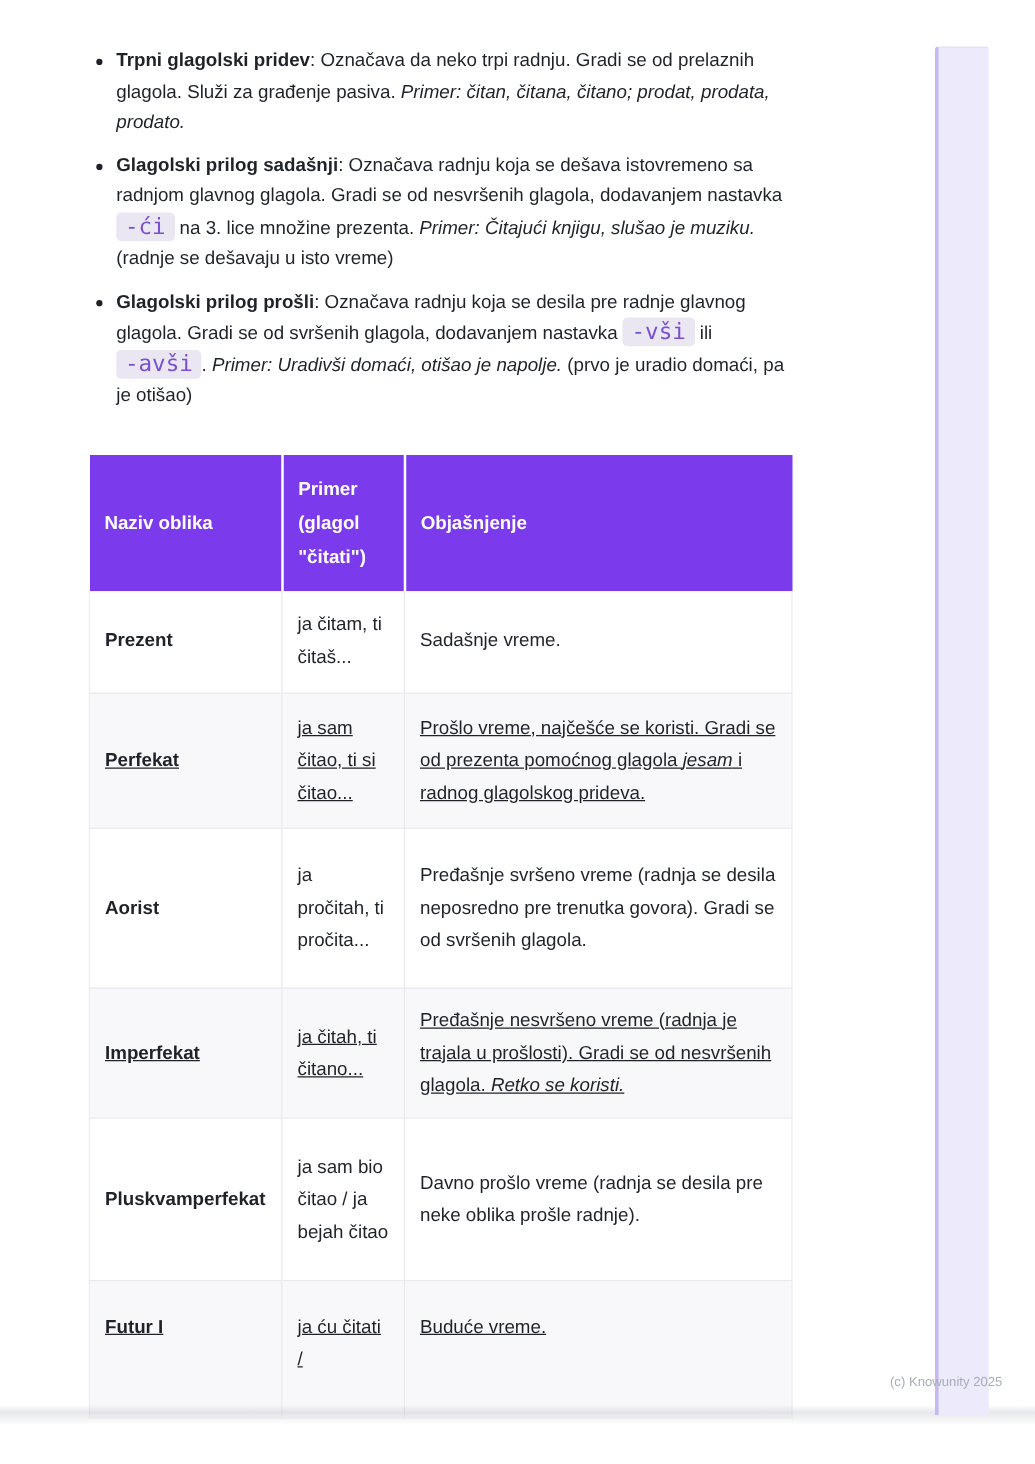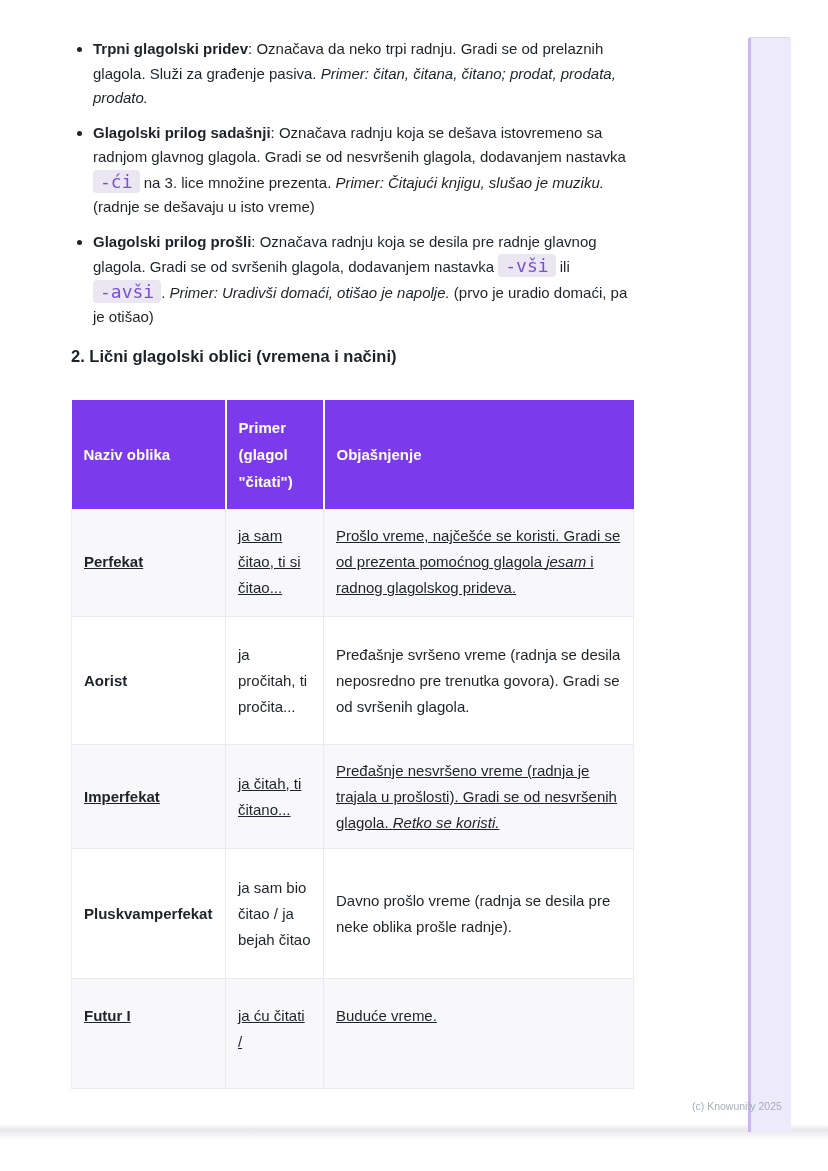--- a/index.html
+++ b/index.html
@@ -122,57 +122,61 @@
     width: 43px;
     height: 1095px;
     background: #edeafc;
     border-left: 3px solid #c8b7f0;
     border-top: 1px solid #ded7f6;
     border-radius: 3px 3px 0 0;
     z-index: 4;
   }
   .watermark {
     position: absolute;
-    left: 692px;
+    left: 712px;
     top: 1100px;
     font-size: 10.5px;
     color: #a9aeb6;
     z-index: 5;
     white-space: nowrap;
   }
 </style>
 </head>
 <body>
 
 <div class="page">
 
   <div class="content">
 
     <ul class="bullets">
         <li><span class="seg-b">Trpni glagolski pridev</span><span class="seg-n">: Označava da neko trpi radnju. Gradi se od prelaznih glagola. Služi za građenje pasiva. </span><span class="seg-i">Primer: čitan, čitana, čitano; prodat, prodata, prodato.</span></li>
         <li><span class="seg-b">Glagolski prilog sadašnji</span><span class="seg-n">: Označava radnju koja se dešava istovremeno sa radnjom glavnog glagola. Gradi se od nesvršenih glagola, dodavanjem nastavka </span><span class="seg-c">-ći</span><span class="seg-n"> na 3. lice množine prezenta. </span><span class="seg-i">Primer: Čitajući knjigu, slušao je muziku.</span><span class="seg-n"> (radnje se dešavaju u isto vreme)</span></li>
         <li><span class="seg-b">Glagolski prilog prošli</span><span class="seg-n">: Označava radnju koja se desila pre radnje glavnog glagola. Gradi se od svršenih glagola, dodavanjem nastavka </span><span class="seg-c">-vši</span><span class="seg-n"> ili </span><span class="seg-c">-avši</span><span class="seg-n">. </span><span class="seg-i">Primer: Uradivši domaći, otišao je napolje.</span><span class="seg-n"> (prvo je uradio domaći, pa je otišao)</span></li>
       </ul>
 
-    <h3 class="section-heading">2. Lični glagolski oblici (vremena i načini)</h3>
 
     <table class="verb-table">
       <colgroup>
         <col style="width:154px">
         <col style="width:98px">
         <col style="width:310px">
       </colgroup>
       <thead>
         <tr id="header-row">
             <th>Naziv oblika</th>
             <th>Primer (glagol "čitati")</th>
             <th>Objašnjenje</th>
           </tr>
       </thead>
       <tbody id="table-body">
+          <tr class="odd" style="height: 82px;">
+            <td class="cell-name">Prezent</td>
+            <td class="cell-example">ja čitam, ti čitaš...</td>
+            <td class="cell-explanation"><span class="seg-n">Sadašnje vreme.</span></td>
+          </tr>
           <tr class="even" style="height: 108px;">
             <td class="cell-name">Perfekat</td>
             <td class="cell-example">ja sam čitao, ti si čitao...</td>
             <td class="cell-explanation"><span class="seg-n">Prošlo vreme, najčešće se koristi. Gradi se od prezenta pomoćnog glagola </span><span class="seg-i">jesam</span><span class="seg-n"> i radnog glagolskog prideva.</span></td>
           </tr>
           <tr class="odd" style="height: 128px;">
             <td class="cell-name">Aorist</td>
             <td class="cell-example">ja pročitah, ti pročita...</td>
             <td class="cell-explanation"><span class="seg-n">Pređašnje svršeno vreme (radnja se desila neposredno pre trenutka govora). Gradi se od svršenih glagola.</span></td>
           </tr>

